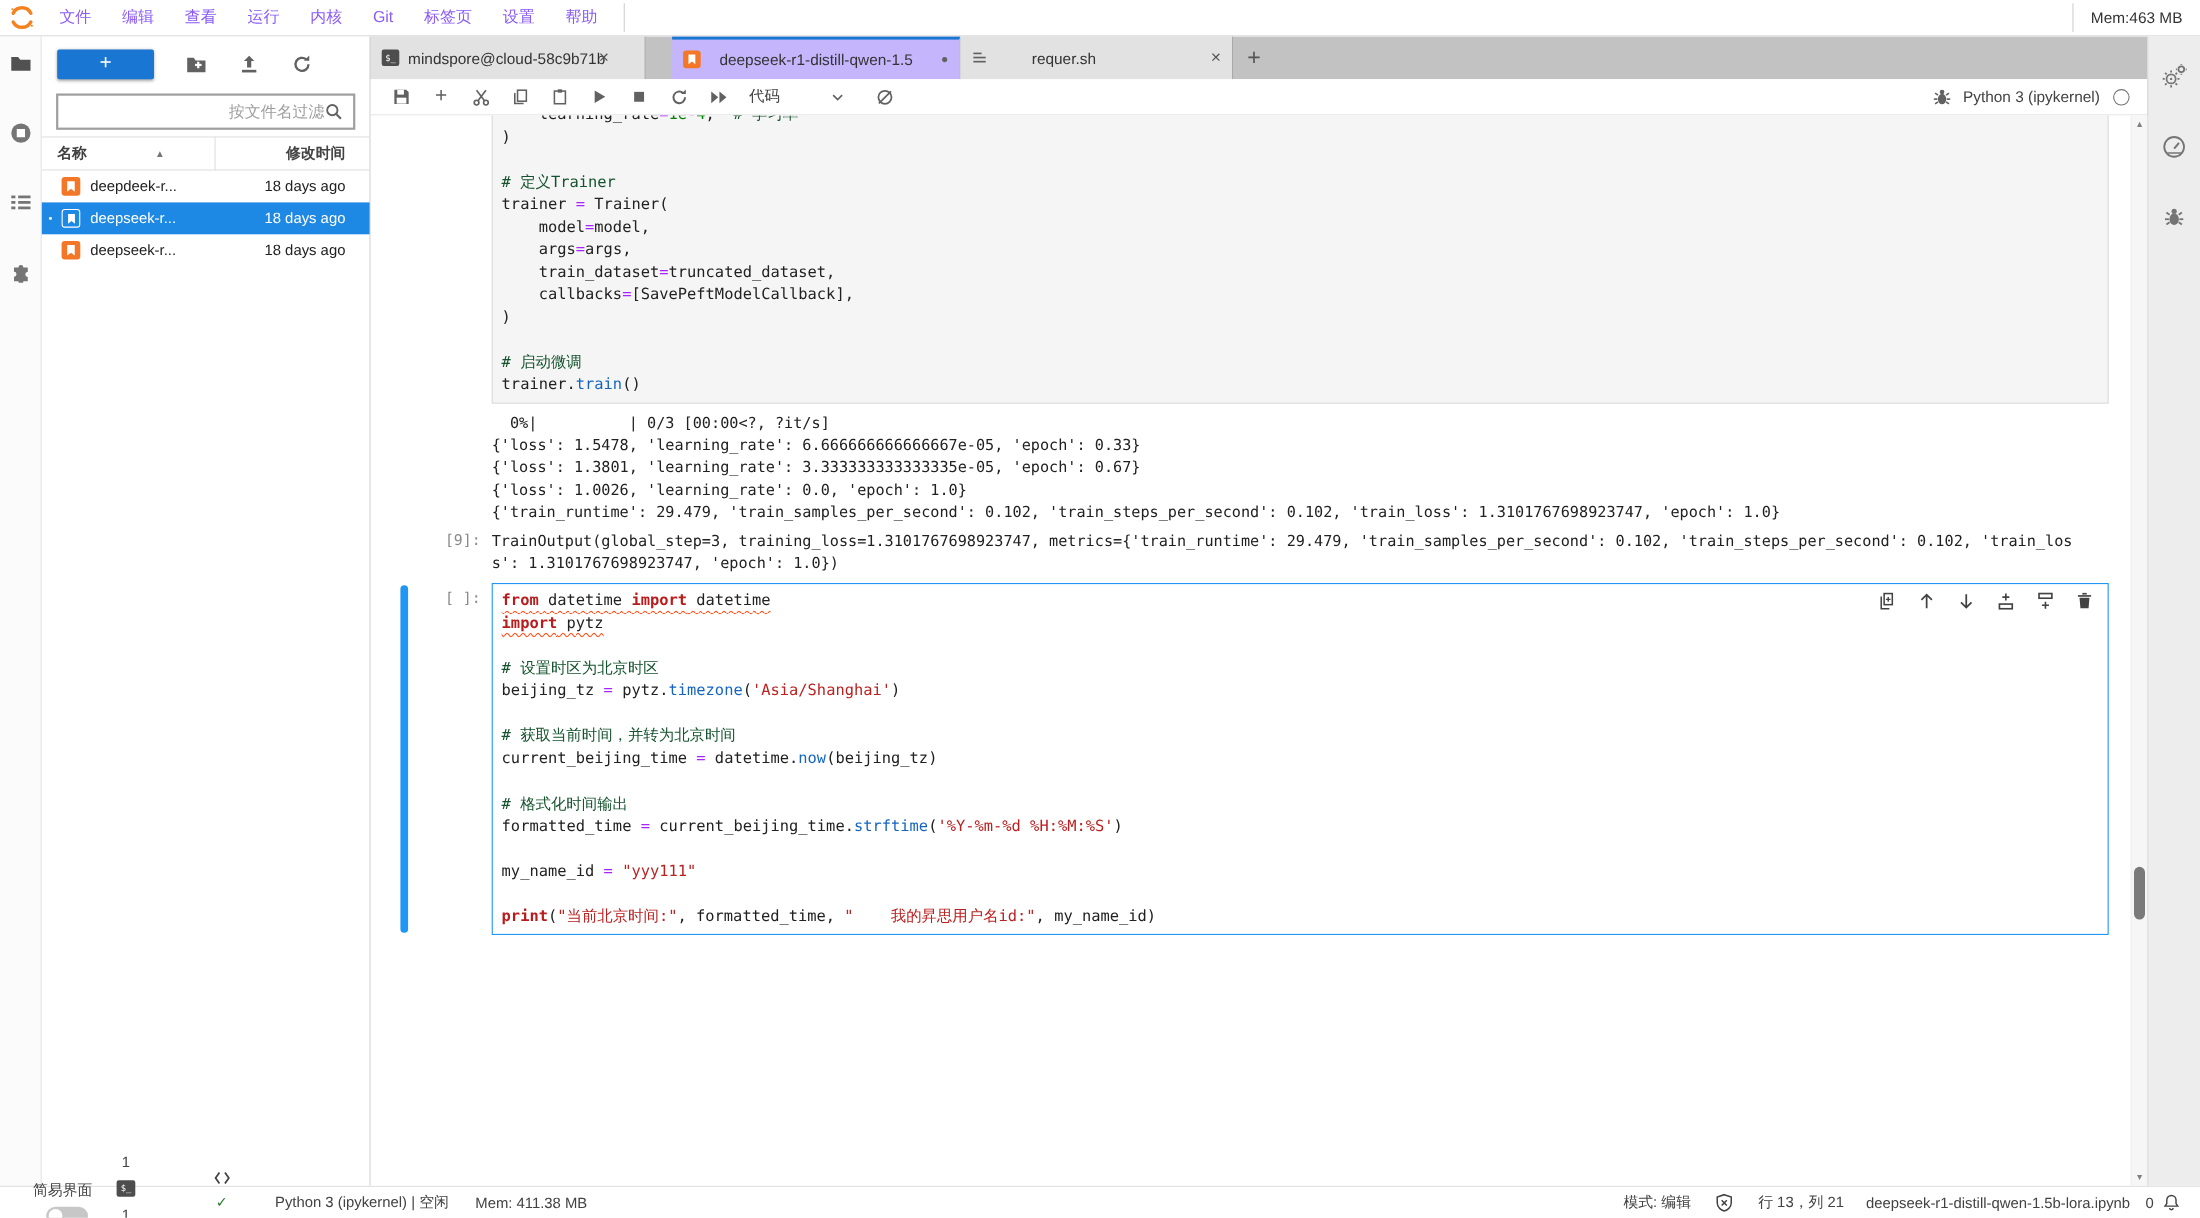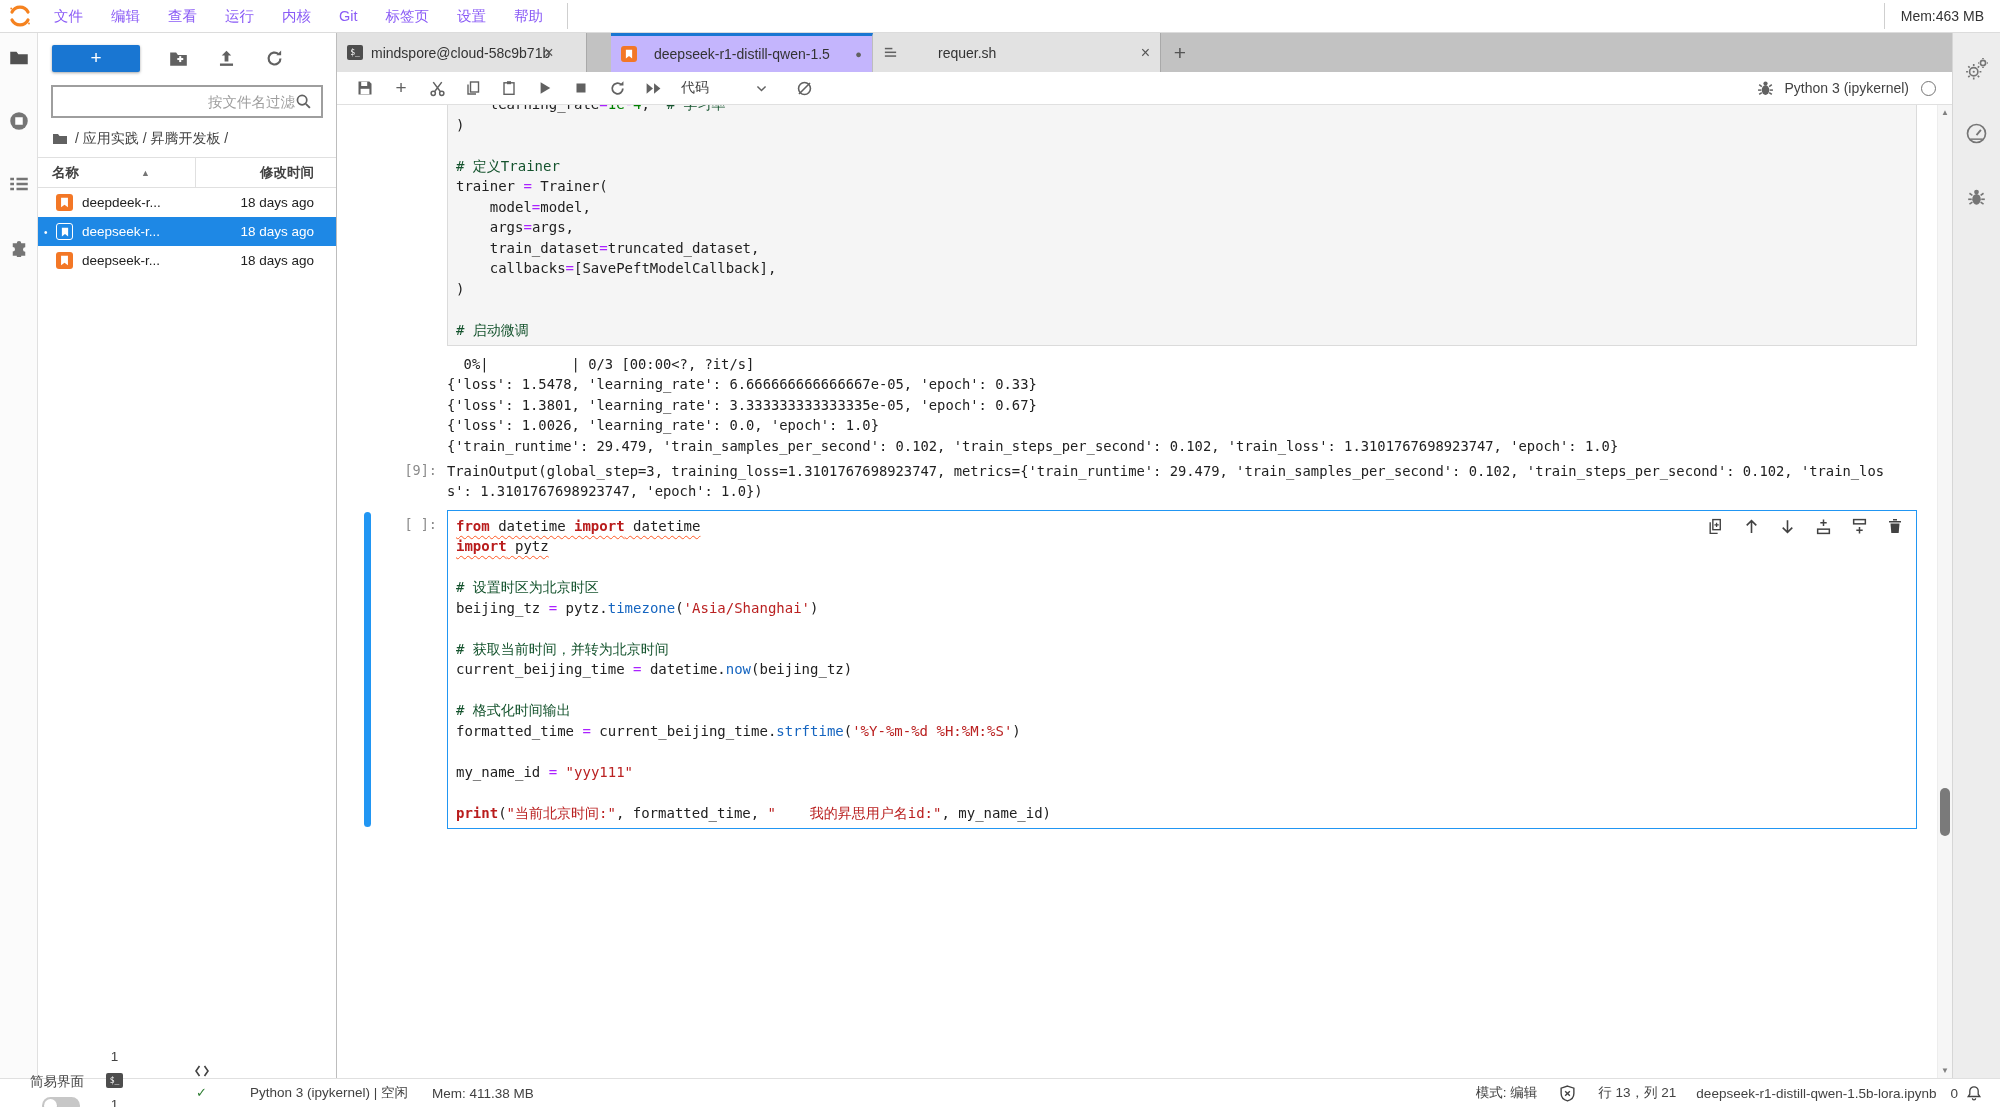--- a/index.html
+++ b/index.html
@@ -221,26 +221,20 @@
     </div>
     <div class="filter-box">
       <input type="text" placeholder="按文件名过滤" style="">
       <span>
         <svg width="17" height="17" viewBox="0 0 16 16">
             <circle cx="6.7" cy="6.7" r="4.4" fill="none" stroke="#616161" stroke-width="1.6"></circle>
             <line x1="10.2" y1="10.2" x2="14" y2="14" stroke="#616161" stroke-width="1.8"></line>
           </svg>
       </span>
     </div>
-    <div class="breadcrumb">
-      <svg width="16" height="16" viewBox="0 0 16 16">
-          <path d="M1 3h5l1.5 2H15v8H1z" fill="#616161"></path>
-        </svg>
-      <span>/ 应用实践 / 昇腾开发板 /</span>
-    </div>
     <div class="file-header">
       <span class="col-name">名称</span>
       <span class="sort-caret">▲</span>
       <span class="hdr-spacer"></span>
       <span class="col-divider"></span>
       <span class="col-time">修改时间</span>
     </div>
     <div class="file-list">
       <div class="file-row">
         <span class="nb-file-icon">
@@ -283,21 +277,21 @@
       </div>
       <div class="tab active" style="width:262px;">
         <span class="nb-file-icon" style="width:16px;height:16px;">
           <svg width="10" height="10" viewBox="0 0 16 16">
               <path d="M3 1h10v14l-5-3.8L3 15z" fill="#fff"></path>
             </svg>
         </span>
         <span class="tab-label">deepseek-r1-distill-qwen-1.5</span>
         <span class="dirty-dot">●</span>
       </div>
-      <div class="tab" style="width:288px;gap:40px;">
+      <div class="tab" style="width:248px;gap:40px;">
         <svg width="15" height="15" viewBox="0 0 16 16" fill="#616161">
           <rect x="2" y="3" width="8" height="1.6"></rect>
             <rect x="2" y="7" width="12" height="1.6"></rect>
             <rect x="2" y="11" width="12" height="1.6"></rect>
         </svg>
         <span class="tab-label">requer.sh</span>
         <span class="tab-close">×</span>
       </div>
       <div class="tab-add">+</div>
     </div>
@@ -395,20 +389,21 @@
               <div class="code-line"> </div>
               <div class="code-line"><span class="tk-c"># 定义Trainer</span></div>
               <div class="code-line"><span class="tk-v">trainer </span><span class="tk-o">=</span><span class="tk-v"> Trainer(</span></div>
               <div class="code-line"><span class="tk-v">    model</span><span class="tk-o">=</span><span class="tk-v">model,</span></div>
               <div class="code-line"><span class="tk-v">    args</span><span class="tk-o">=</span><span class="tk-v">args,</span></div>
               <div class="code-line"><span class="tk-v">    train_dataset</span><span class="tk-o">=</span><span class="tk-v">truncated_dataset,</span></div>
               <div class="code-line"><span class="tk-v">    callbacks</span><span class="tk-o">=</span><span class="tk-v">[SavePeftModelCallback],</span></div>
               <div class="code-line"><span class="tk-v">)</span></div>
               <div class="code-line"> </div>
               <div class="code-line"><span class="tk-c"># 启动微调</span></div>
+              <div class="code-line"><span class="tk-v">trainer.</span><span class="tk-b">train</span><span class="tk-v">()</span></div>
             </div>
         </div>
 
         <div class="outputs">
             <div class="out-line">  0%|          | 0/3 [00:00&lt;?, ?it/s]</div>
             <div class="out-line">{'loss': 1.5478, 'learning_rate': 6.666666666666667e-05, 'epoch': 0.33}</div>
             <div class="out-line">{'loss': 1.3801, 'learning_rate': 3.333333333333335e-05, 'epoch': 0.67}</div>
             <div class="out-line">{'loss': 1.0026, 'learning_rate': 0.0, 'epoch': 1.0}</div>
             <div class="out-line">{'train_runtime': 29.479, 'train_samples_per_second': 0.102, 'train_steps_per_second': 0.102, 'train_loss': 1.3101767698923747, 'epoch': 1.0}</div>
           </div>

